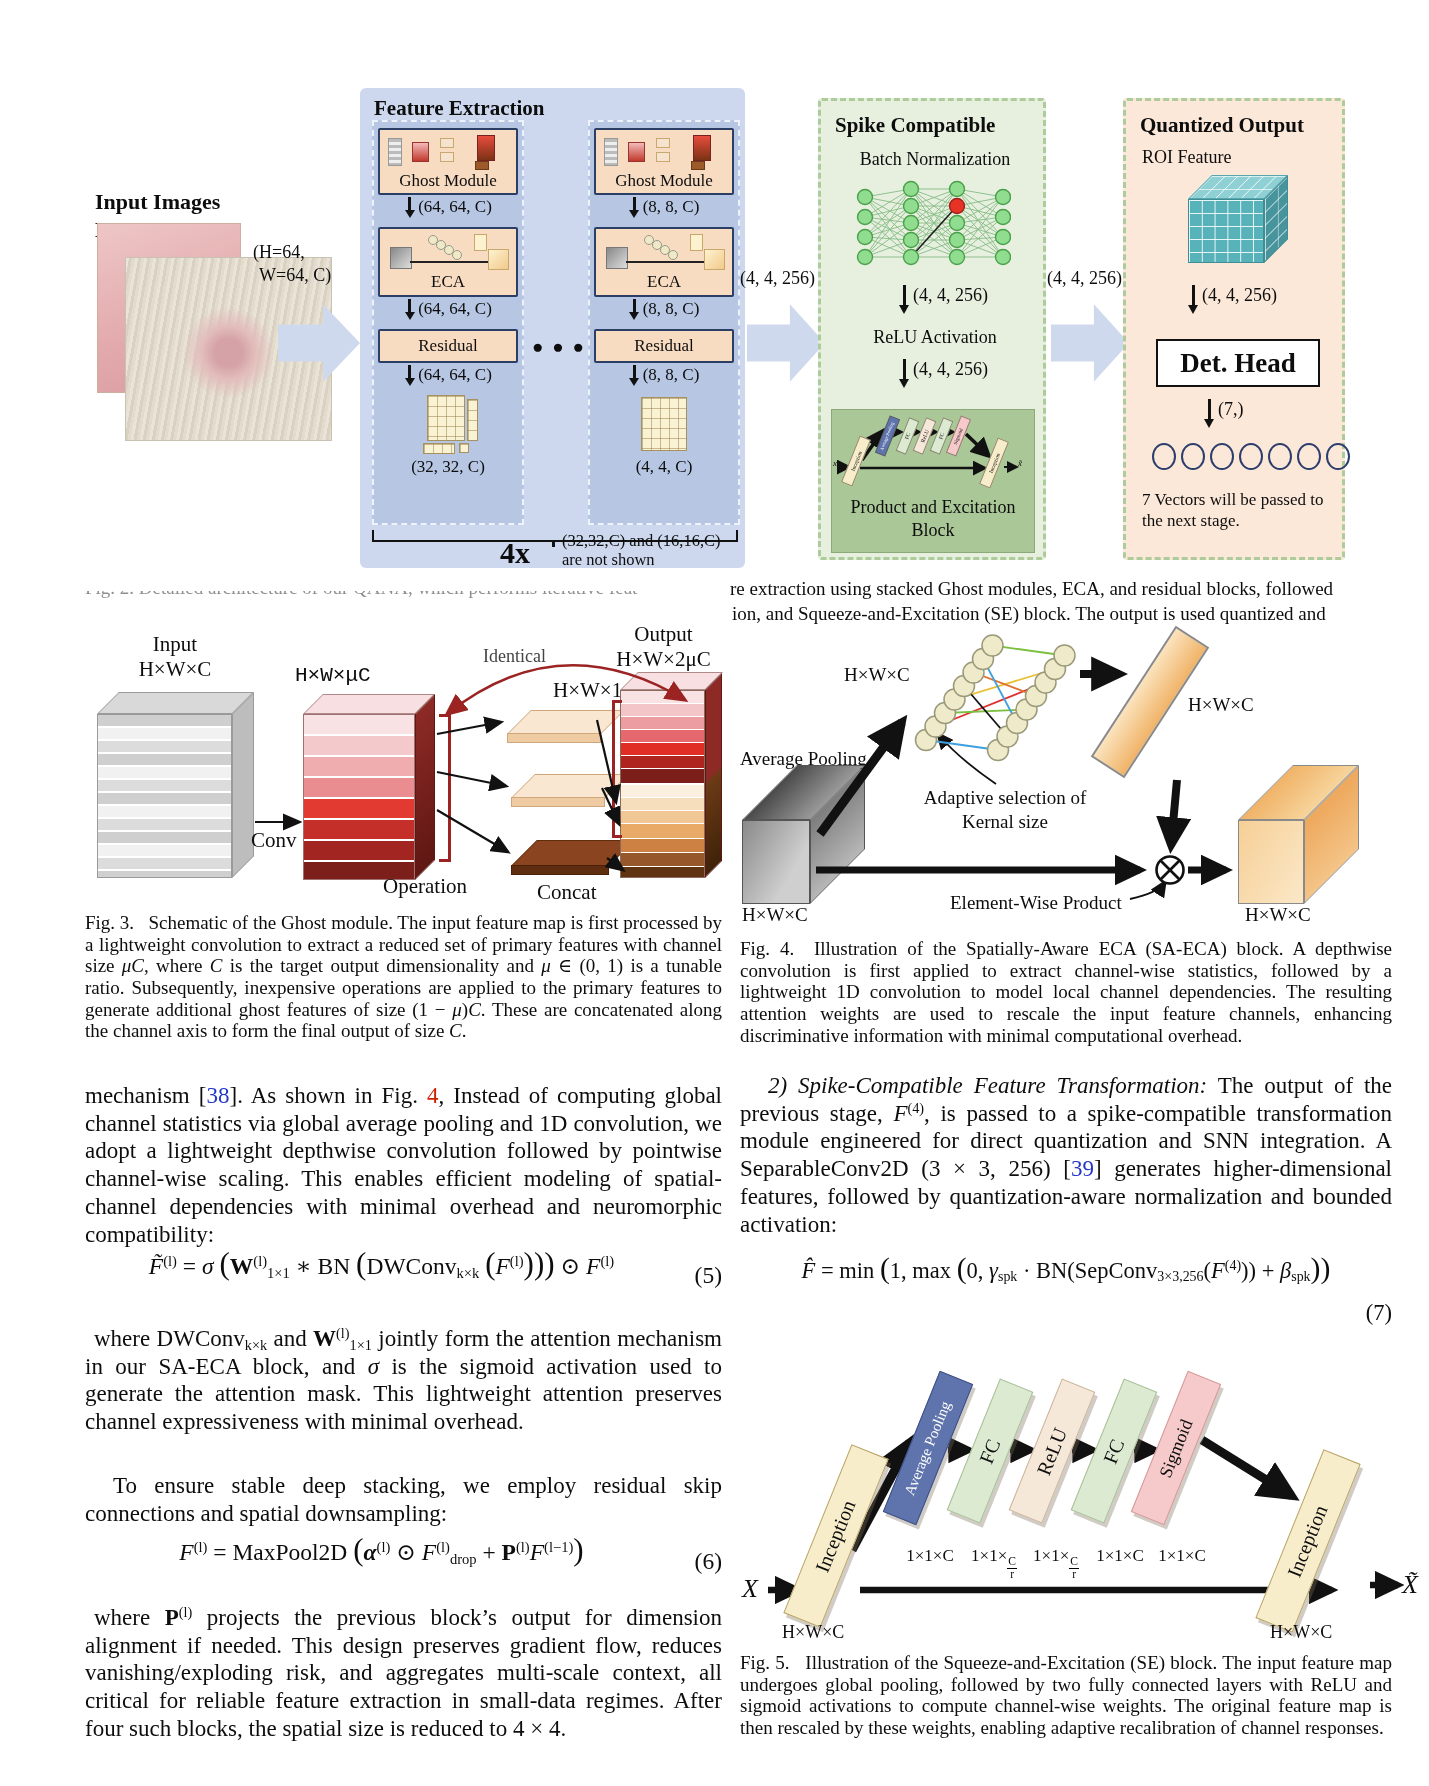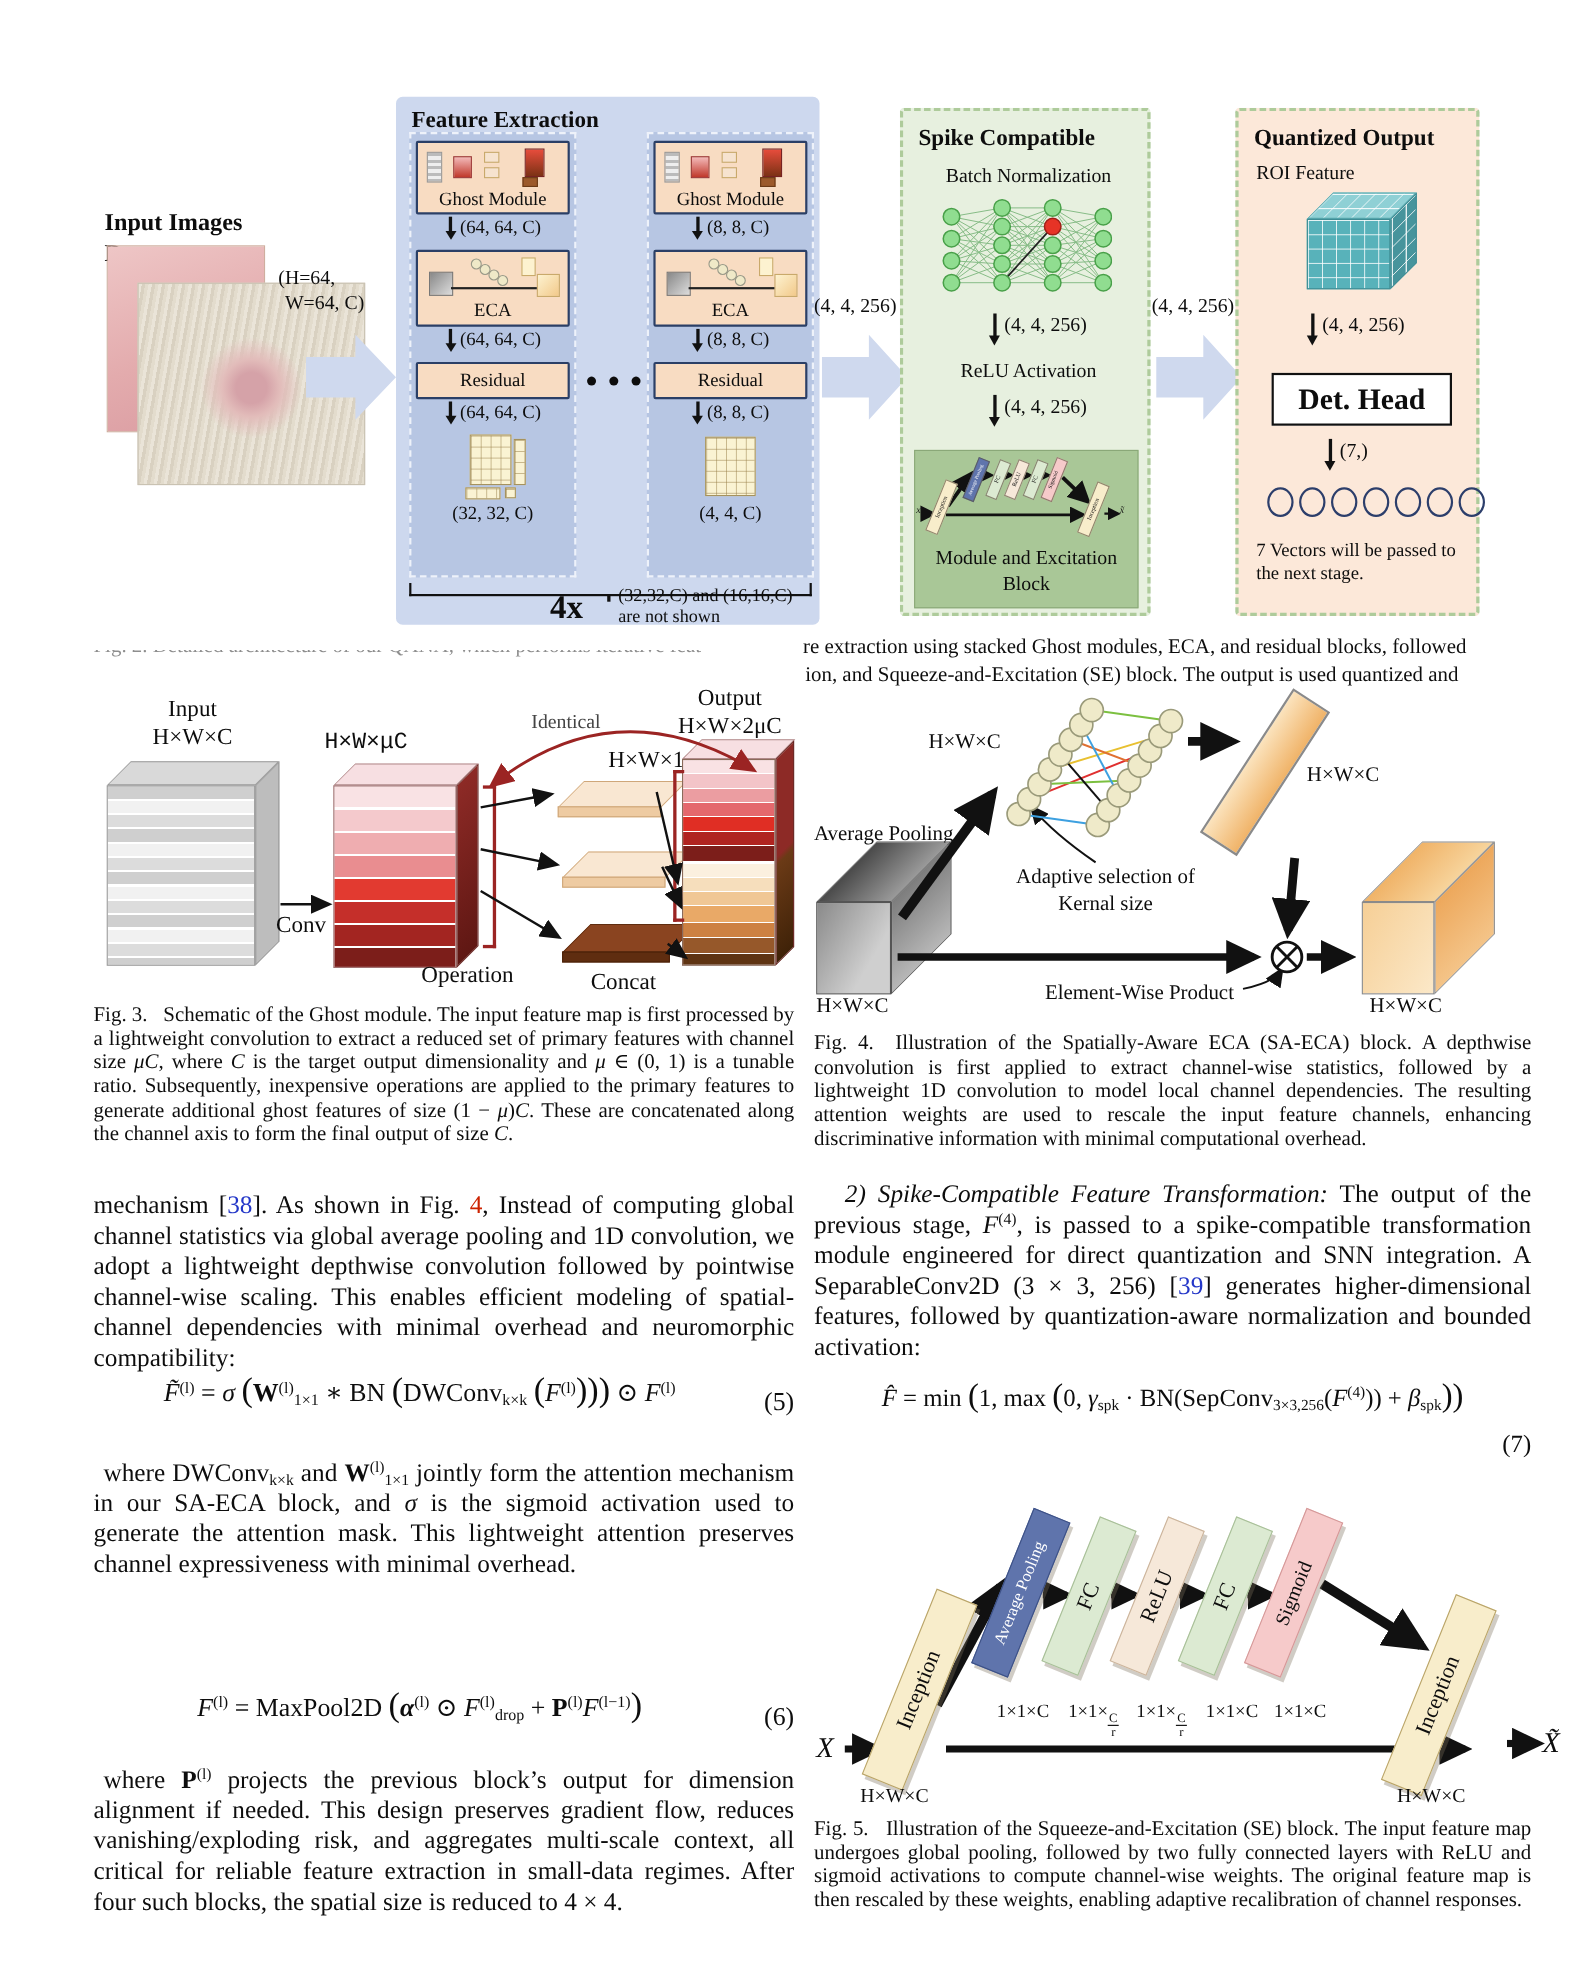--- a/index.html
+++ b/index.html
@@ -342,21 +342,21 @@
             <span style="font-size:5.5px;">FC</span>
           </div>
         <div class="mslab" style="left:121px;top:6px;width:9px;height:38px;background:#f6caca;">
             <span style="font-size:5px;">Sigmoid</span>
           </div>
         <div class="mslab" style="left:156px;top:28px;width:10px;height:48px;background:#f8edcb;">
             <span style="font-size:5.5px;">Inception</span>
           </div>
         <div class="abs" style="left:186px;top:48px;font-size:9px;font-style:italic;">x̃</div>
         <div class="abs ctr" style="left:0;top:86px;width:202px;font-size:18px;line-height:1.25;">
-          <span>Module and Excitation</span><br>
+          <span>Product and Excitation</span><br>
           <span>Block</span>
         </div>
       </div>
     </div>
 
     <div class="abs f2s" style="left:962px;top:182px;">(4, 4, 256)</div>
     <div class="abs blockarrow" style="left:966px;top:212px;width:78px;height:92px;"></div>
 
     <div class="abs qopanel" style="left:1038px;top:13px;width:222px;height:462px;">
       <div class="abs b" style="left:14px;top:12px;font-size:21px;">Quantized Output</div>
@@ -469,20 +469,21 @@
   </div>
 
   <div class="abs caption" style="left:85px;top:912px;width:637px;"><span class="seg-t">Fig. 3.&nbsp;&nbsp; Schematic of the Ghost module. The input feature map is first processed by a lightweight convolution to extract a reduced set of primary features with channel size </span><span class="seg-i">μC</span><span class="seg-t">, where </span><span class="seg-i">C</span><span class="seg-t"> is the target output dimensionality and </span><span class="seg-i">μ</span><span class="seg-t"> ∈ (0, 1) is a tunable ratio. Subsequently, inexpensive operations are applied to the primary features to generate additional ghost features of size (1 − </span><span class="seg-i">μ</span><span class="seg-t">)</span><span class="seg-i">C</span><span class="seg-t">. These are concatenated along the channel axis to form the final output of size </span><span class="seg-i">C</span><span class="seg-t">.</span></div>
 
   <div class="abs bp" style="left:85px;top:1082px;width:637px;"><span class="seg-t">mechanism [</span><span class="seg-ref">38</span><span class="seg-t">]. As shown in Fig. </span><span class="seg-figref">4</span><span class="seg-t">, Instead of computing global channel statistics via global average pooling and 1D convolution, we adopt a lightweight depthwise convolution followed by pointwise channel-wise scaling. This enables efficient modeling of spatial-channel dependencies with minimal overhead and neuromorphic compatibility:</span></div>
   <div class="abs eqrow" style="left:85px;top:1252px;width:637px;height:56px;">
     <span class="eqbody" style="padding-right:44px;"><span class="seg-i">F̃</span><span class="seg-sup">(l)</span><span class="seg-t"> = </span><span class="seg-i">σ</span><span class="seg-t"> </span><span class="seg-bigp">(</span><span class="seg-b">W</span><span class="seg-sup">(l)</span><span class="seg-sub">1×1</span><span class="seg-t"> ∗ BN </span><span class="seg-bigp">(</span><span class="seg-t">DWConv</span><span class="seg-sub">k×k</span><span class="seg-t"> </span><span class="seg-bigp">(</span><span class="seg-i">F</span><span class="seg-sup">(l)</span><span class="seg-bigp">)))</span><span class="seg-t"> ⊙ </span><span class="seg-i">F</span><span class="seg-sup">(l)</span></span>
     <span class="eqnum">(5)</span>
   </div>
   <div class="abs bp" style="left:85px;top:1325px;width:637px;text-indent:9px;"><span class="seg-t">where DWConv</span><span class="seg-sub">k×k</span><span class="seg-t"> and </span><span class="seg-b">W</span><span class="seg-sup">(l)</span><span class="seg-sub">1×1</span><span class="seg-t"> jointly form the attention mechanism in our SA-ECA block, and </span><span class="seg-i">σ</span><span class="seg-t"> is the sigmoid activation used to generate the attention mask. This lightweight attention preserves channel expressiveness with minimal overhead.</span></div>
+  <div class="abs bp" style="left:85px;top:1472px;width:637px;text-indent:28px;"><span class="seg-t">To ensure stable deep stacking, we employ residual skip connections and spatial downsampling:</span></div>
   <div class="abs eqrow" style="left:85px;top:1538px;width:637px;height:52px;">
     <span class="eqbody" style="padding-right:44px;"><span class="seg-i">F</span><span class="seg-sup">(l)</span><span class="seg-t"> = MaxPool2D </span><span class="seg-bigp">(</span><span class="seg-bi">α</span><span class="seg-sup">(l)</span><span class="seg-t"> ⊙ </span><span class="seg-i">F</span><span class="seg-sup">(l)</span><span class="seg-sub">drop</span><span class="seg-t"> + </span><span class="seg-b">P</span><span class="seg-sup">(l)</span><span class="seg-i">F</span><span class="seg-sup">(l−1)</span><span class="seg-bigp">)</span></span>
     <span class="eqnum">(6)</span>
   </div>
   <div class="abs bp" style="left:85px;top:1604px;width:637px;text-indent:9px;"><span class="seg-t">where </span><span class="seg-b">P</span><span class="seg-sup">(l)</span><span class="seg-t"> projects the previous block’s output for dimension alignment if needed. This design preserves gradient flow, reduces vanishing/exploding risk, and aggregates multi-scale context, all critical for reliable feature extraction in small-data regimes. After four such blocks, the spatial size is reduced to 4 × 4.</span></div>
 
   <div class="abs" style="left:740px;top:608px;width:690px;height:318px;font-size:19px;">
     <div class="abs" style="left:104px;top:56px;">H×W×C</div>
     <div class="abs" style="left:448px;top:86px;">H×W×C</div>
     <div class="abs" style="left:0px;top:140px;">Average Pooling</div>

